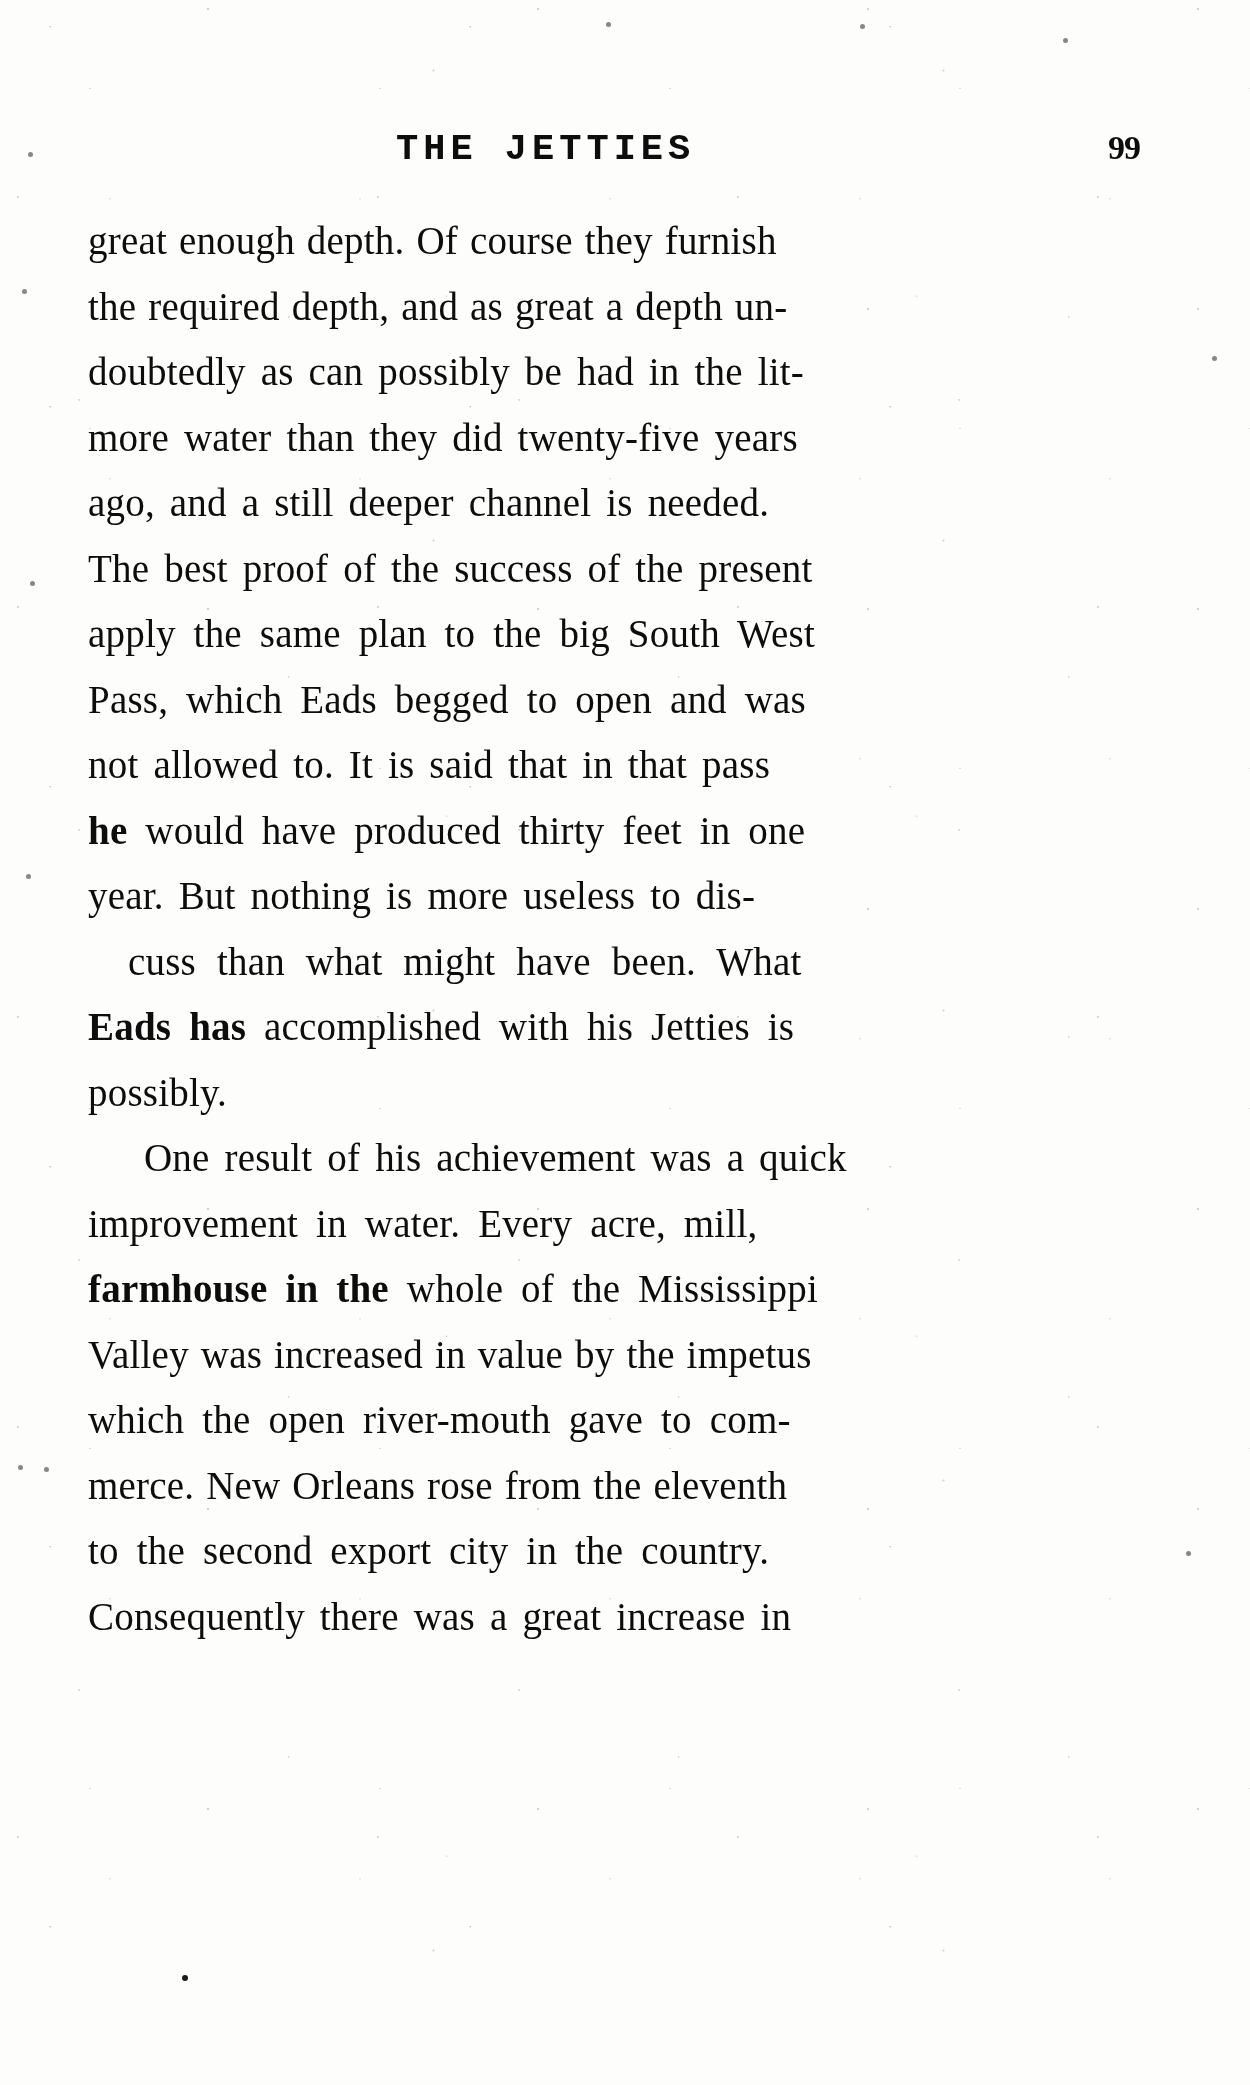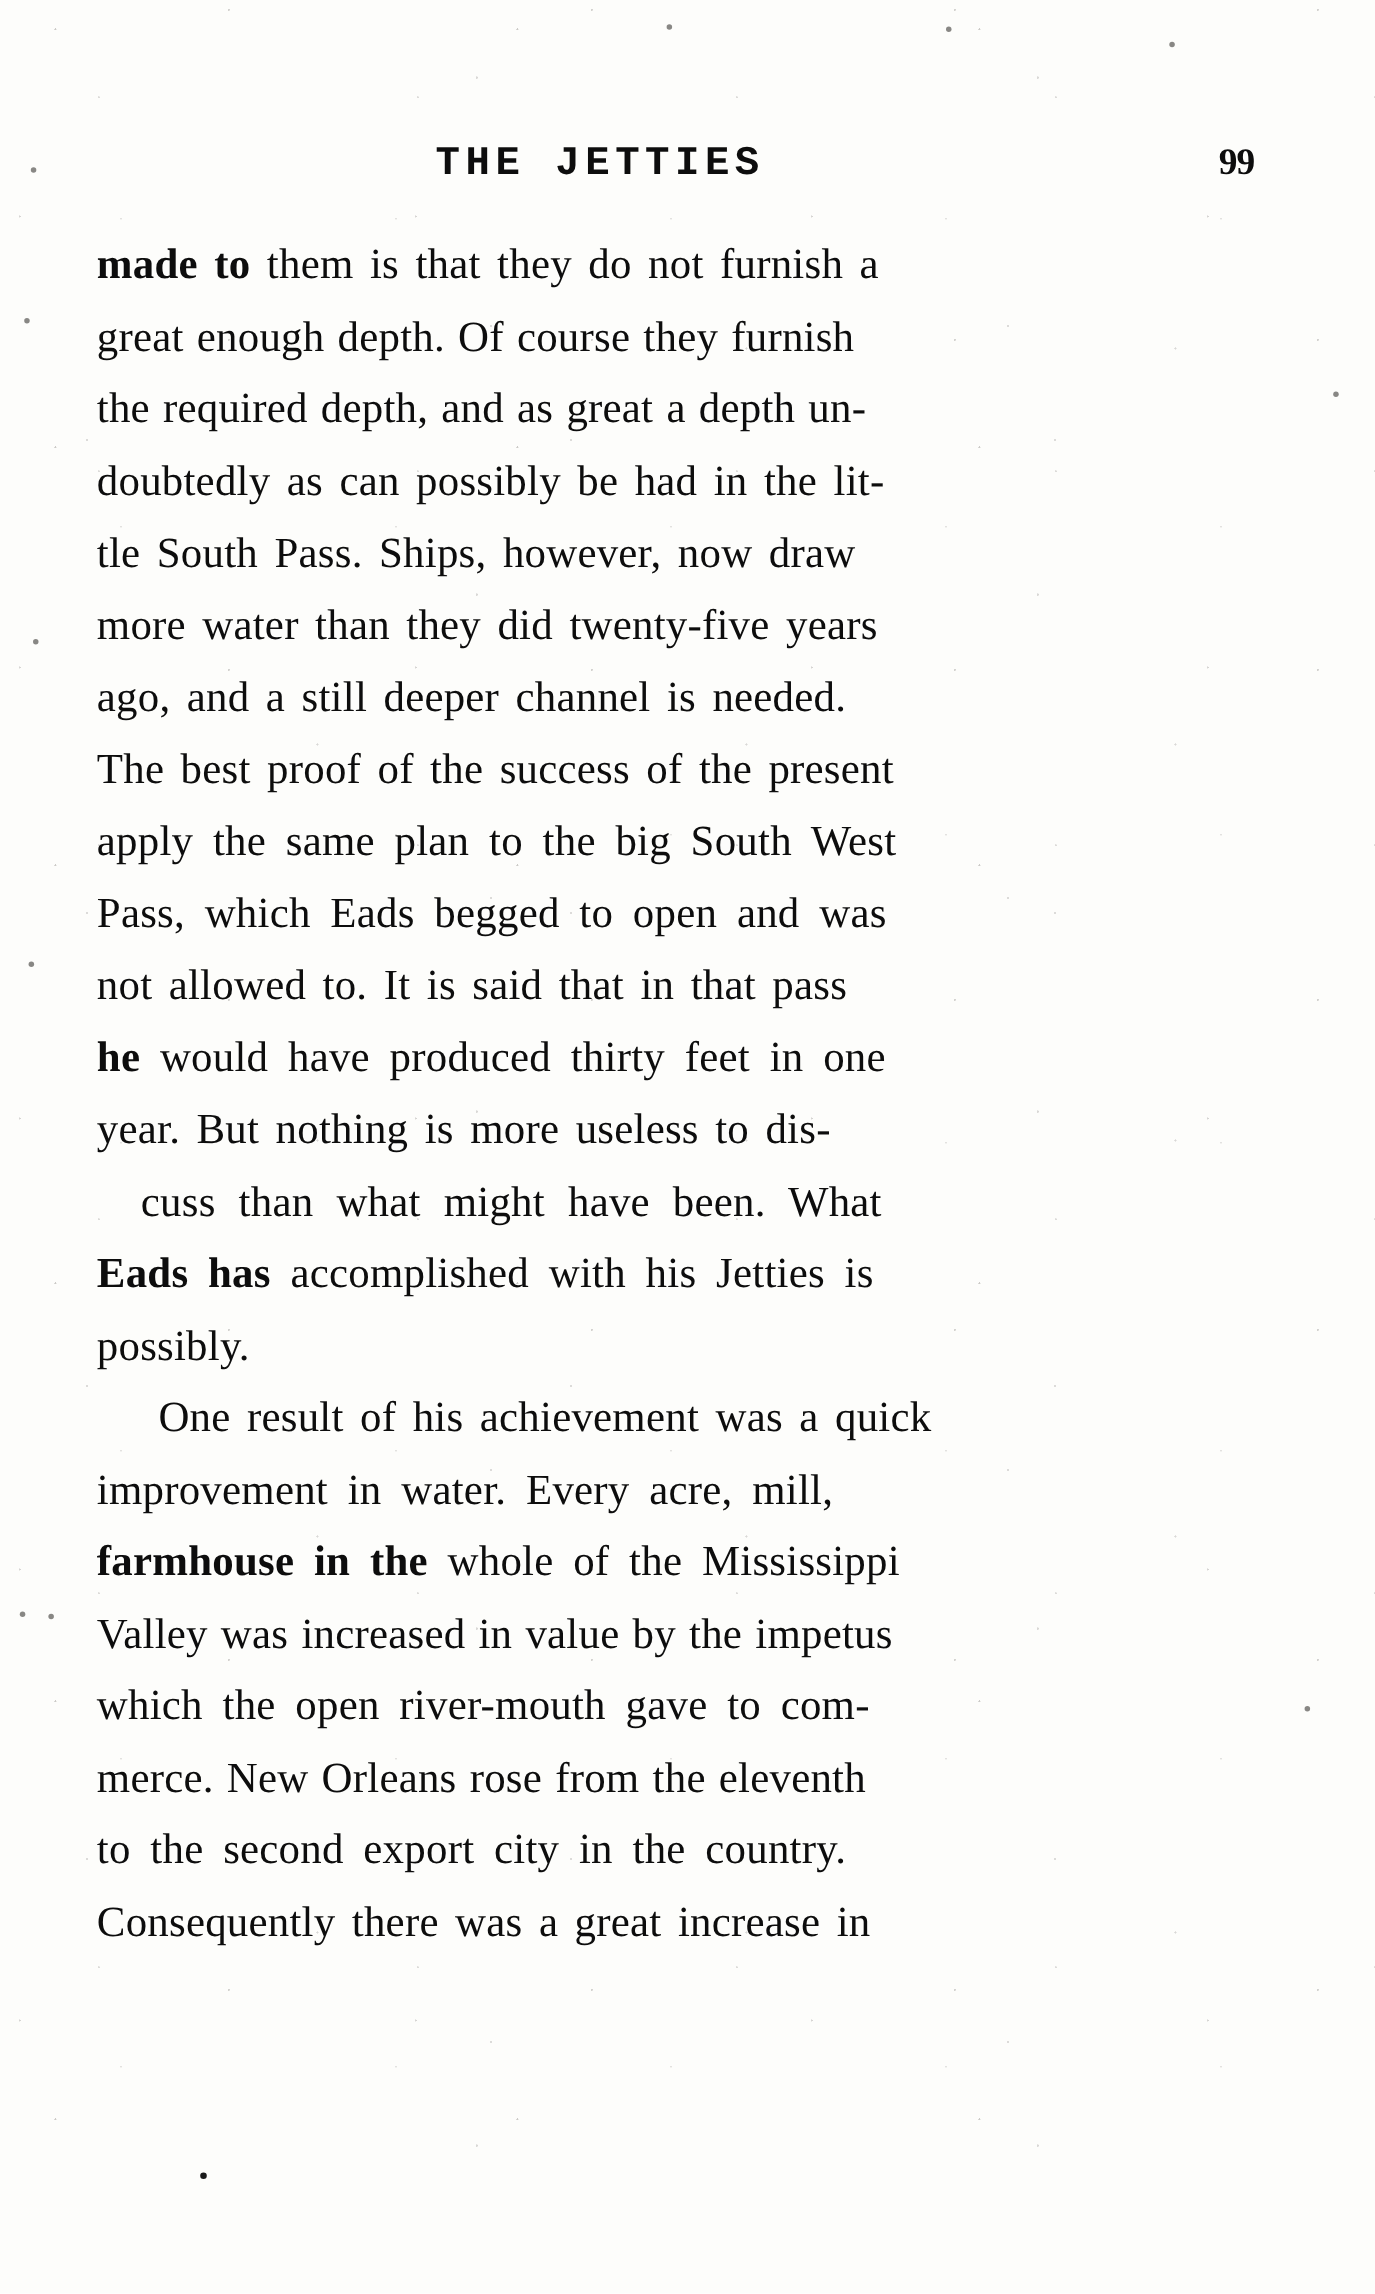--- a/index.html
+++ b/index.html
@@ -112,25 +112,23 @@
 <div class="page-surface"></div>
 
 <div class="page">
 
   <div class="header">
     <div class="running-head">THE JETTIES</div>
     <div class="folio">99</div>
   </div>
 
   <div class="body-text">
-      <div class="line ws2"><span class="b">made to </span>them  is  that  they do not furnish a</div>
       <div class="line ws1">great enough depth.    Of course they furnish</div>
       <div class="line ws1">the required depth, and as great a depth un-</div>
       <div class="line ws2">doubtedly  as  can  possibly  be   had   in  the  lit-</div>
-      <div class="line ws2">tle South Pass.     Ships, however, now draw</div>
       <div class="line ws2">more  water  than   they  did   twenty-five  years</div>
       <div class="line ws2">ago,  and  a  still  deeper  channel  is  needed.</div>
       <div class="line ws2">The best proof of  the success of the present</div>
       <div class="line ws3">apply the same  plan  to the big South West</div>
       <div class="line ws3">Pass, which  Eads  begged  to  open and  was</div>
       <div class="line ws2">not allowed to.     It  is  said that in that pass</div>
       <div class="line ws3"><span class="b">he </span>would  have  produced  thirty  feet  in  one</div>
       <div class="line ws2">year.     But nothing  is  more  useless  to  dis-</div>
       <div class="line ws4">cuss  than  what  might  have  been.    What</div>
       <div class="line ws3"><span class="b">Eads has </span>accomplished  with  his  Jetties  is</div>

